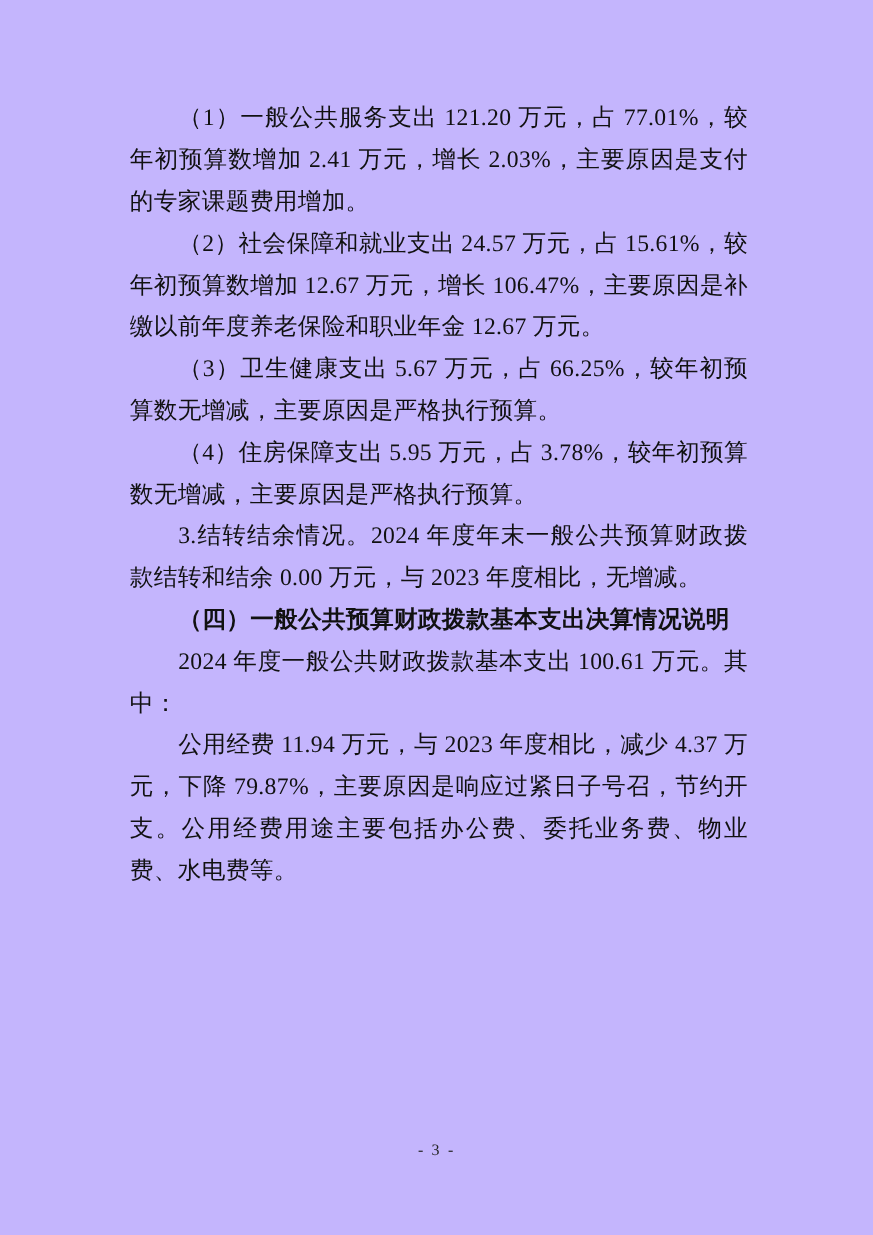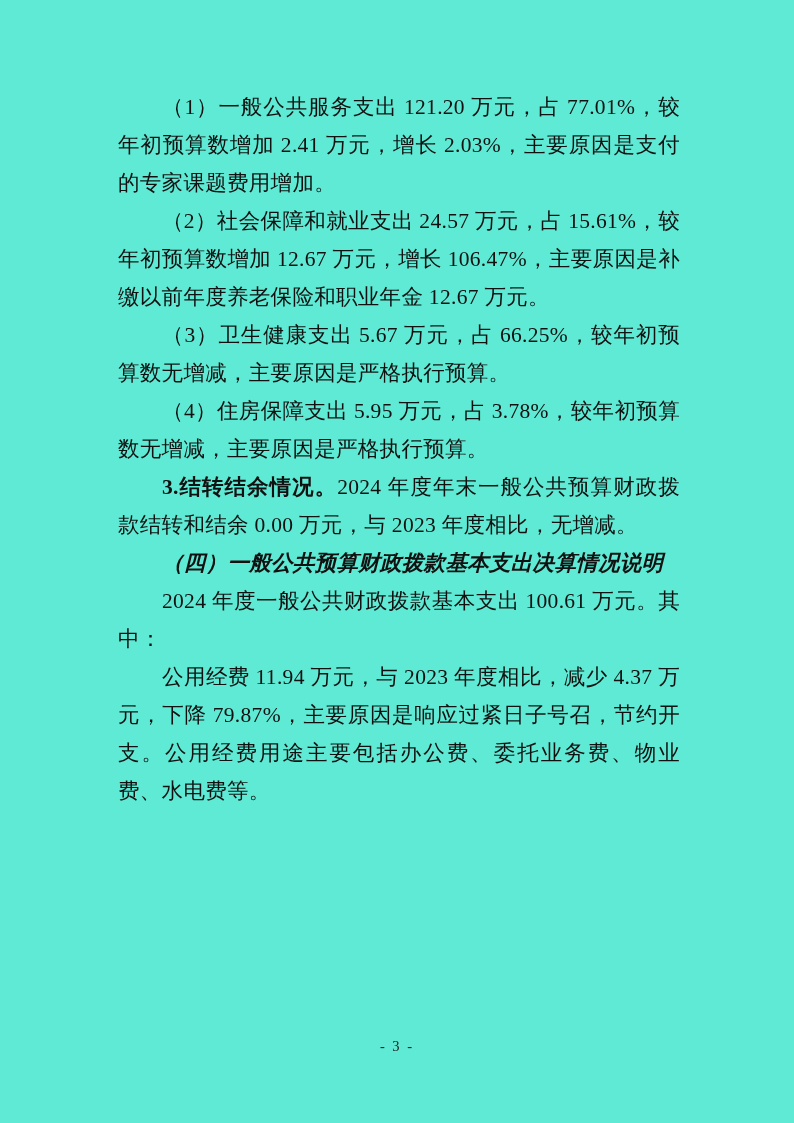--- a/index.html
+++ b/index.html
@@ -4,46 +4,45 @@
 <style>
   html, body {
     margin: 0;
     padding: 0;
     background: #ffffff;
   }
   .page {
     position: relative;
     width: 794px;
     height: 1123px;
-    background: #5eead4;
+    background: #c4b5fd;
     overflow: hidden;
     font-family: "Liberation Serif", "DejaVu Serif", serif;
     color: #111111;
   }
   .content {
     position: absolute;
     left: 118px;
     top: 88px;
     width: 562px;
     font-size: 21.5px;
     line-height: 38px;
     text-align: justify;
     letter-spacing: 0.3px;
   }
   .content p {
     margin: 0;
     padding: 0;
     text-indent: 44px;
   }
   .bold-lead {
-    font-weight: bold;
+    font-weight: normal;
   }
   .kai-heading {
     font-weight: bold;
-    font-style: italic;
   }
   .footer {
     position: absolute;
     left: 0;
     top: 1036px;
     width: 794px;
     text-align: center;
     font-size: 14.5px;
     line-height: 20px;
     color: #222222;

